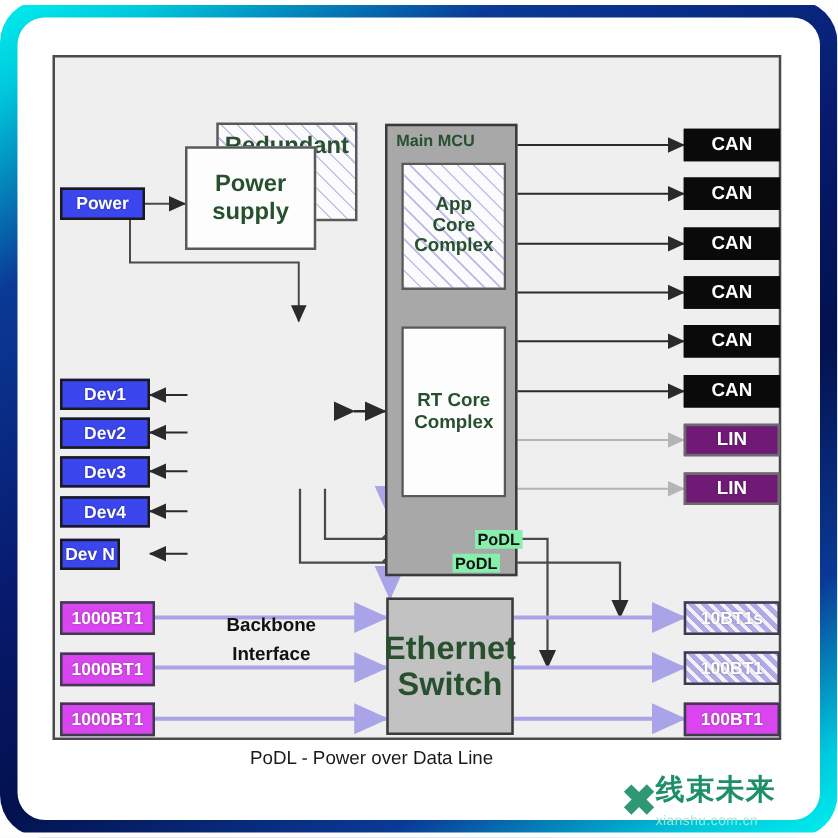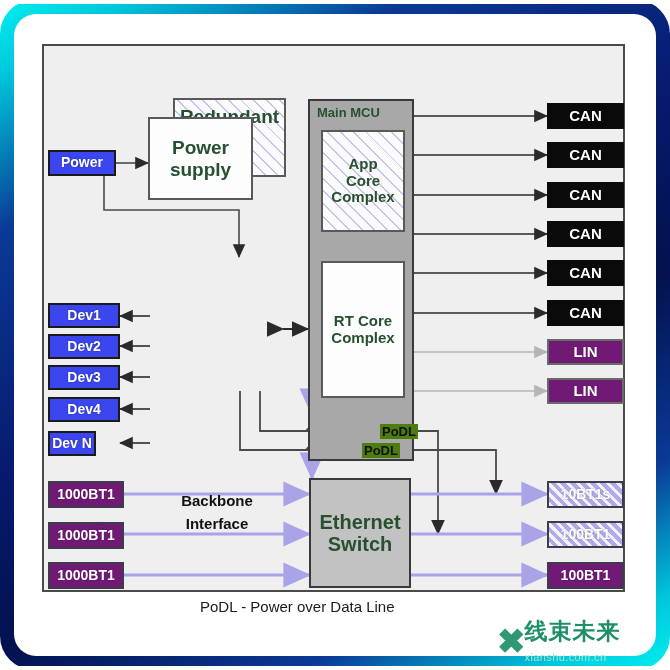--- a/index.html
+++ b/index.html
@@ -99,21 +99,21 @@
   .chip-lin {
     background: #701a75;
     border: 2px solid #6a6a6a;
     color: #ffffff;
     font-size: 15px;
     text-shadow: 0 0 2px rgba(0,0,0,0.25);
   }
 
   
   .chip-eth {
-    background: #701a75;
+    background: #d946ef;
     border: 2px solid #3c3c4a;
     color: #ffffff;
     font-size: 14px;
     text-shadow: 0 0 2px rgba(0,0,0,0.3);
   }
   .chip-eth.hatched {
     background-color: #b0aae8;
     background-image: repeating-linear-gradient(
         45deg,
         rgba(255,255,255,0.85) 0px,
@@ -133,21 +133,21 @@
   
   .block-gray {
     background: #a8a8a8;
     border: 2px solid #3a3a3a;
     color: #27502f;
   }
   .block-gray-light {
     background: #c2c2c2;
     border: 2px solid #3a3a3a;
     color: #27502f;
-    font-size: 20px;
+    font-size: 26px;
   }
 
   
   .block-hatch {
     background-color: #fbfbfd;
     background-image: repeating-linear-gradient(
         45deg,
         rgba(150,150,210,0.55) 0px,
         rgba(150,150,210,0.55) 1.4px,
         rgba(0,0,0,0) 1.4px,
@@ -168,21 +168,21 @@
     font-size: 15px;
     color: #1a1a1a;
     white-space: nowrap;
   }
 
   .label-inline {
     position: absolute;
     font-size: 13px;
     font-weight: bold;
     color: #111111;
-    background: #4d7c0f;
+    background: #86efac;
     padding: 0 2px;
     white-space: nowrap;
   }
 
   .backbone-label {
     position: absolute;
     font-size: 15px;
     font-weight: bold;
     color: #111111;
     text-align: center;

